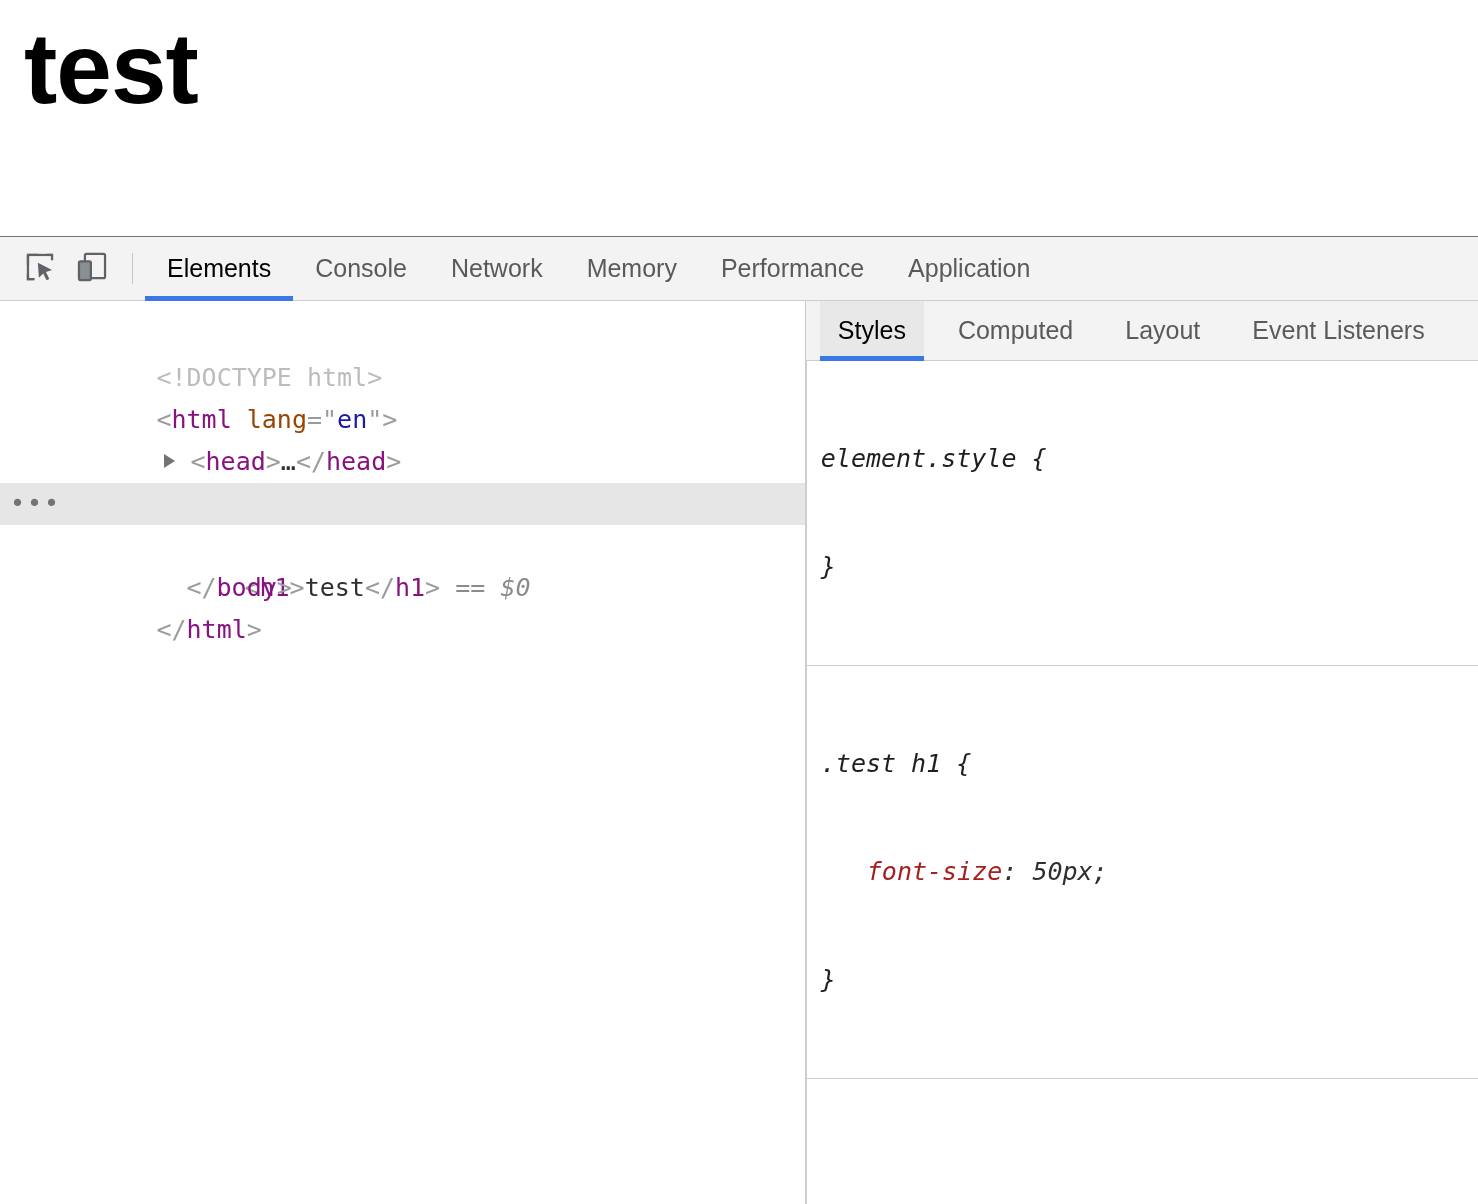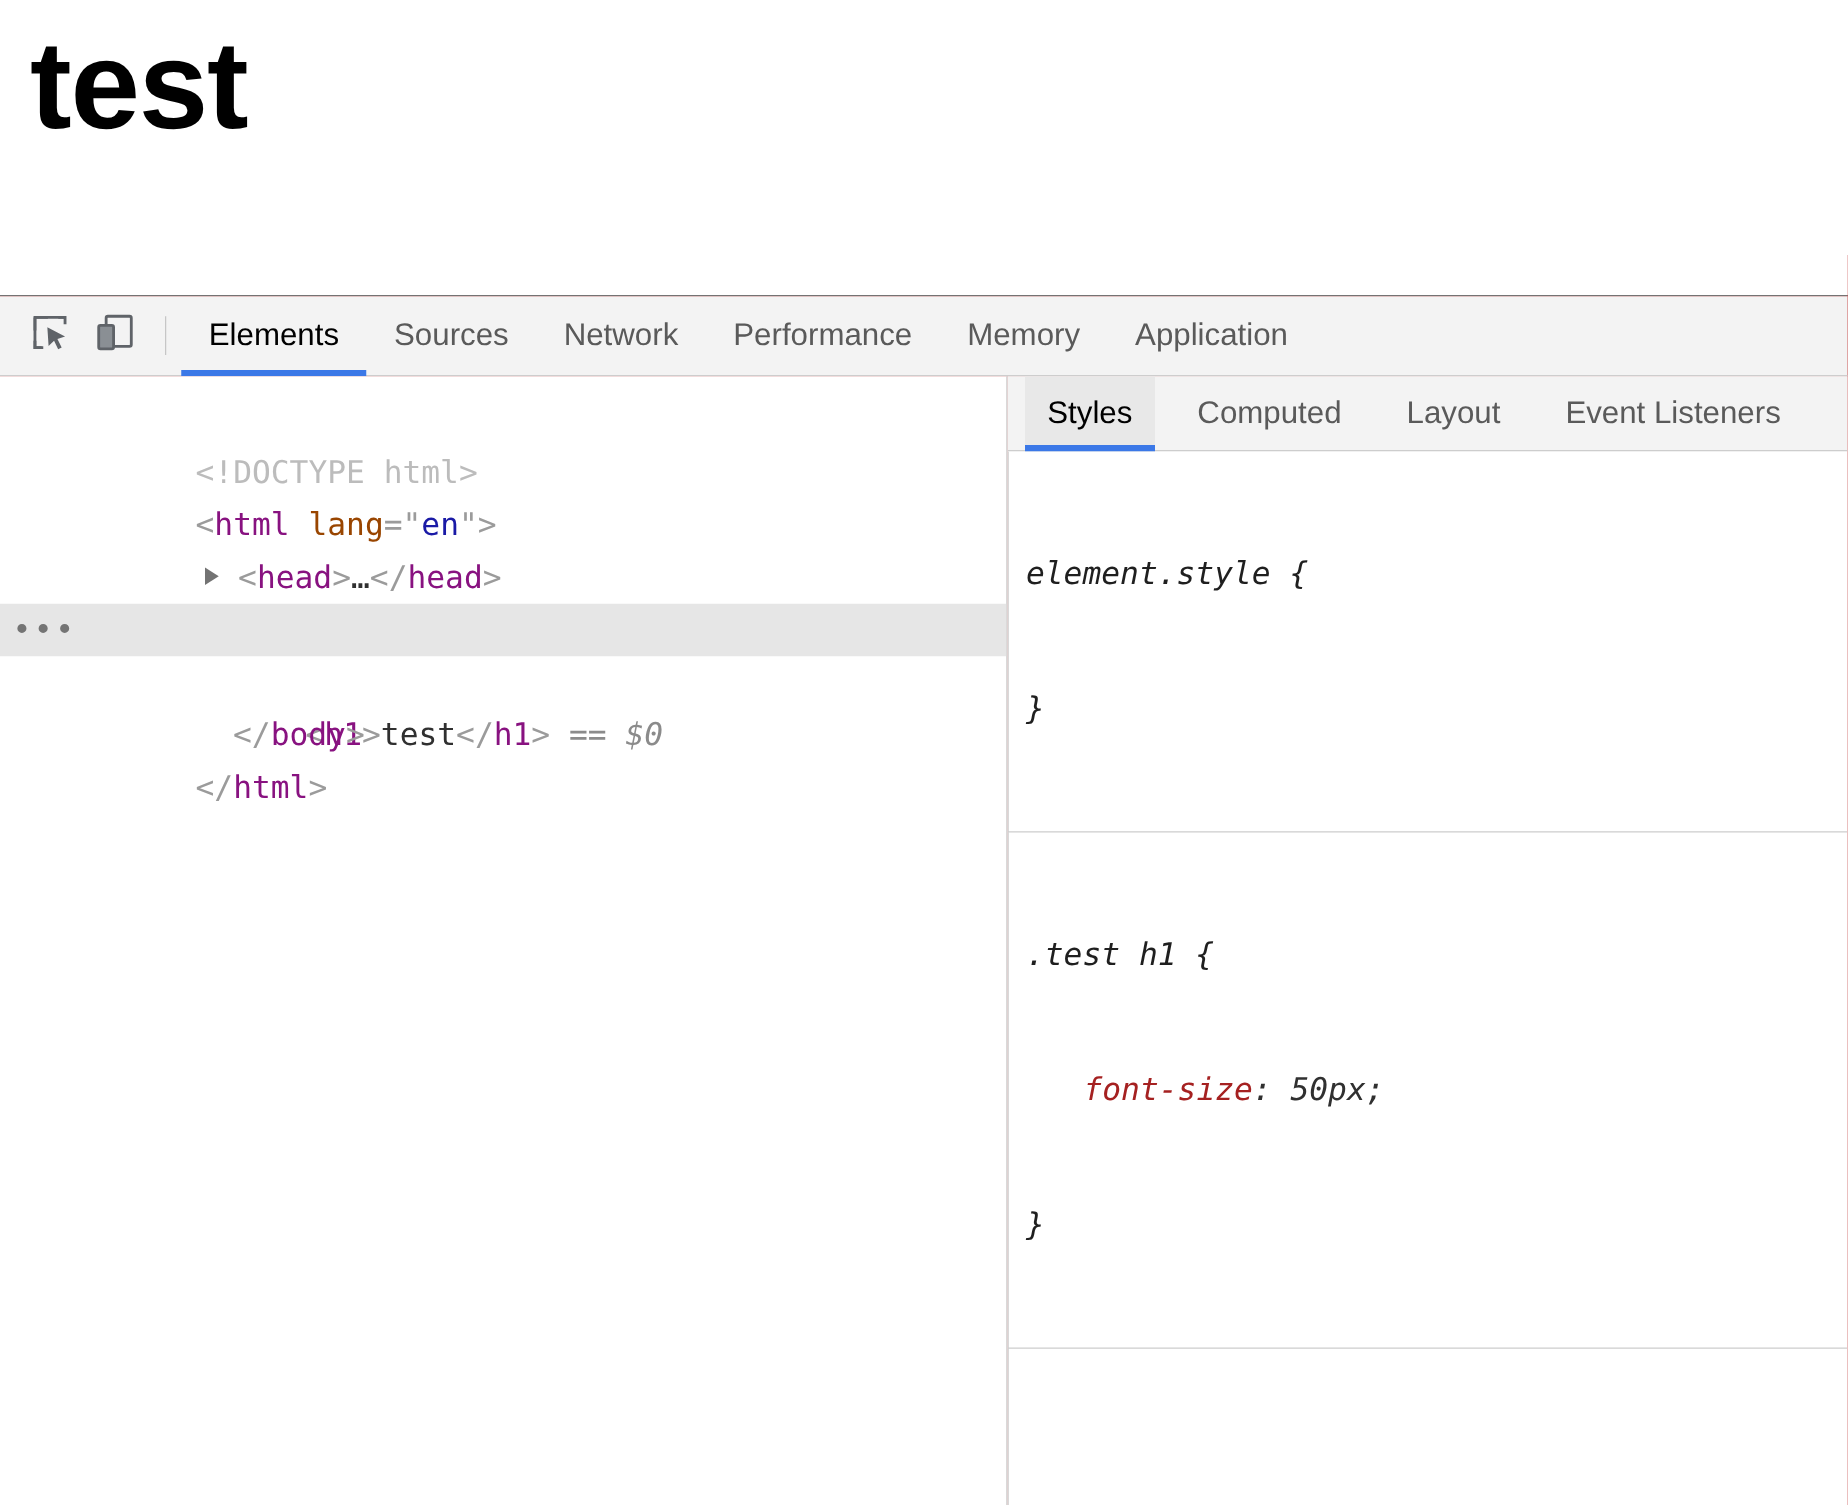--- a/index.html
+++ b/index.html
@@ -261,30 +261,30 @@
         </svg>
       </span>
     </div>
 
     <div class="toolbar-sep"></div>
 
     <div class="dt-tab active">
       <span>Elements</span>
     </div>
     <div class="dt-tab">
-      <span>Sources</span>
+      <span>Console</span>
     </div>
     <div class="dt-tab">
       <span>Network</span>
     </div>
     <div class="dt-tab">
+      <span>Memory</span>
+    </div>
+    <div class="dt-tab">
       <span>Performance</span>
-    </div>
-    <div class="dt-tab">
-      <span>Memory</span>
     </div>
     <div class="dt-tab">
       <span>Application</span>
     </div>
   </div>
 
   <div id="dt-main">
 
     <div id="dom-pane">
 

